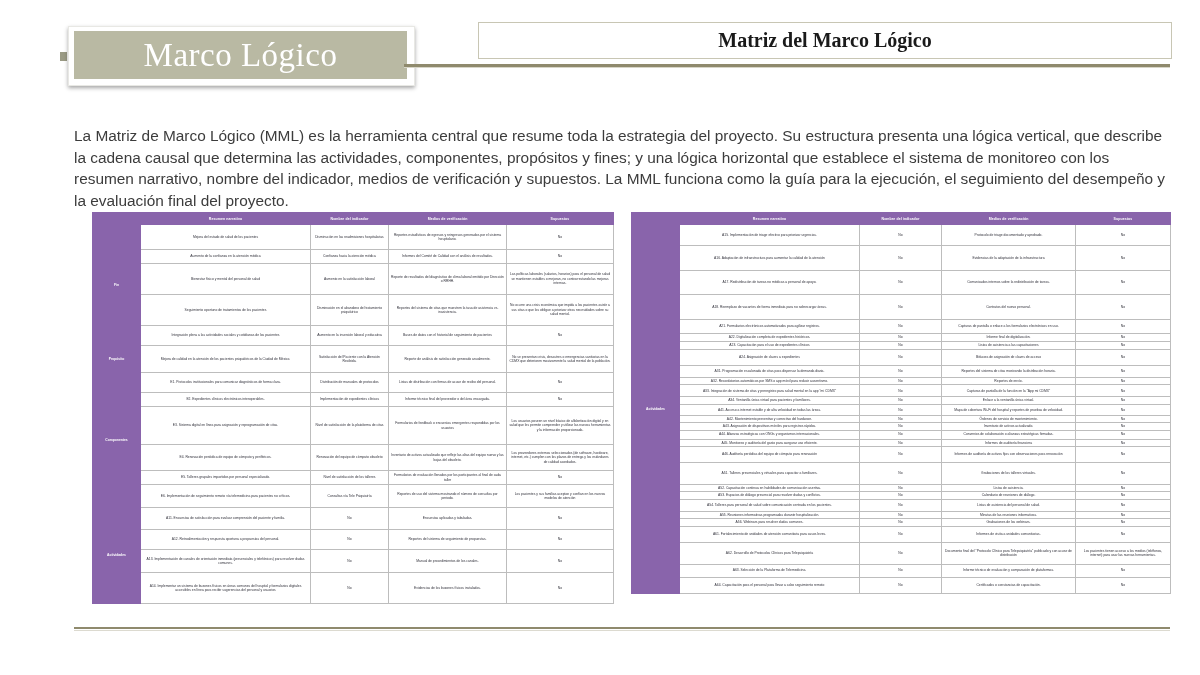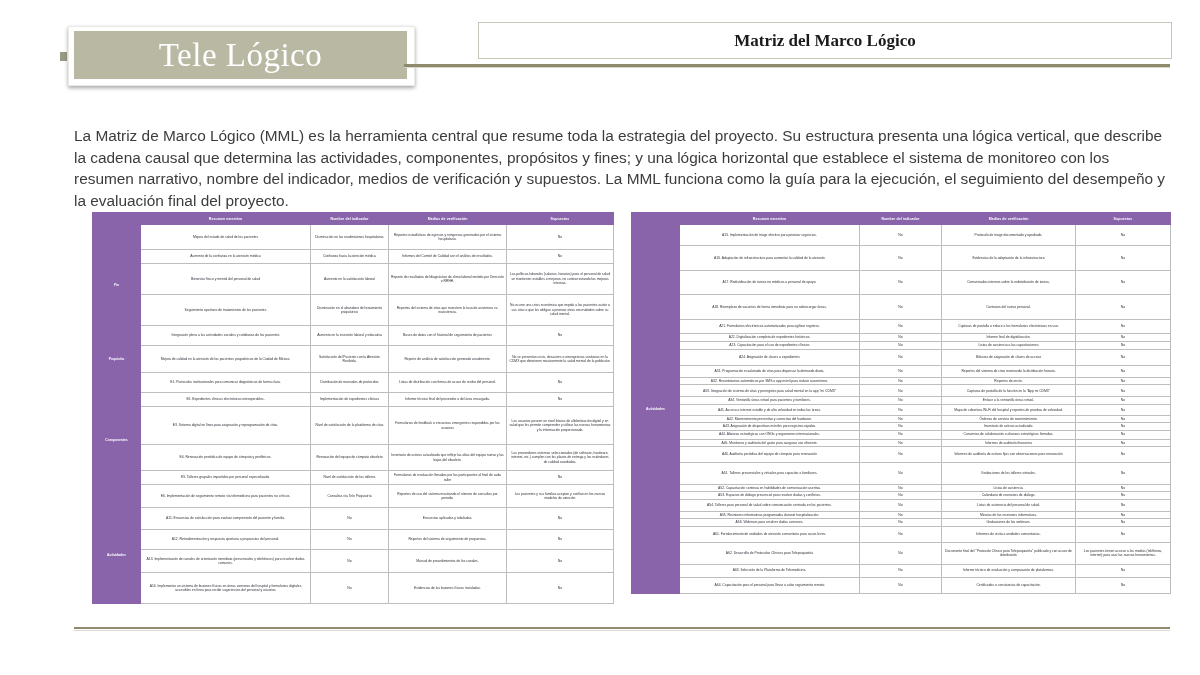--- a/index.html
+++ b/index.html
@@ -41,21 +41,21 @@
     position:absolute;left:404px;top:67px;width:766px;height:1px;
     background:#d8d6c8;
   }
   #subtitle-box{
     position:absolute;left:478px;top:22px;width:692px;height:35px;
     border:1px solid #c8c6b4;background:#ffffff;
     display:flex;align-items:center;justify-content:center;
   }
   #subtitle-text{
     font-family:"Liberation Serif", serif;
-    font-weight:bold;font-size:17px;color:#1a1a1a;
+    font-weight:bold;font-size:20px;color:#1a1a1a;
   }
 
   
   #intro{
     position:absolute;left:74px;top:110px;width:1096px;
     font-size:15.4px;line-height:21.5px;color:#3c3c3c;
     text-align:left;
   }
 
   
@@ -113,21 +113,21 @@
     position:absolute;left:74px;top:630px;width:1096px;height:1px;background:#dcdad0;
   }
 </style>
 </head>
 <body>
 
 <div id="header">
   <div id="title-tick"></div>
   <div id="title-plate-shadow"></div>
   <div id="title-plate">
-    <span id="title-plate-text">Tele Lógico</span>
+    <span id="title-plate-text">Marco Lógico</span>
   </div>
   <div id="header-rule"></div>
   <div id="header-rule-b"></div>
   <div id="subtitle-box">
     <span id="subtitle-text">Matriz del Marco Lógico</span>
   </div>
 </div>
 
 <p id="intro">La Matriz de Marco Lógico (MML) es la herramienta central que resume toda la estrategia del proyecto. Su estructura presenta una lógica vertical, que describe la cadena causal que determina las actividades, componentes, propósitos y fines; y una lógica horizontal que establece el sistema de monitoreo con los resumen narrativo, nombre del indicador, medios de verificación y supuestos. La MML funciona como la guía para la ejecución, el seguimiento del desempeño y la evaluación final del proyecto.</p>
 

